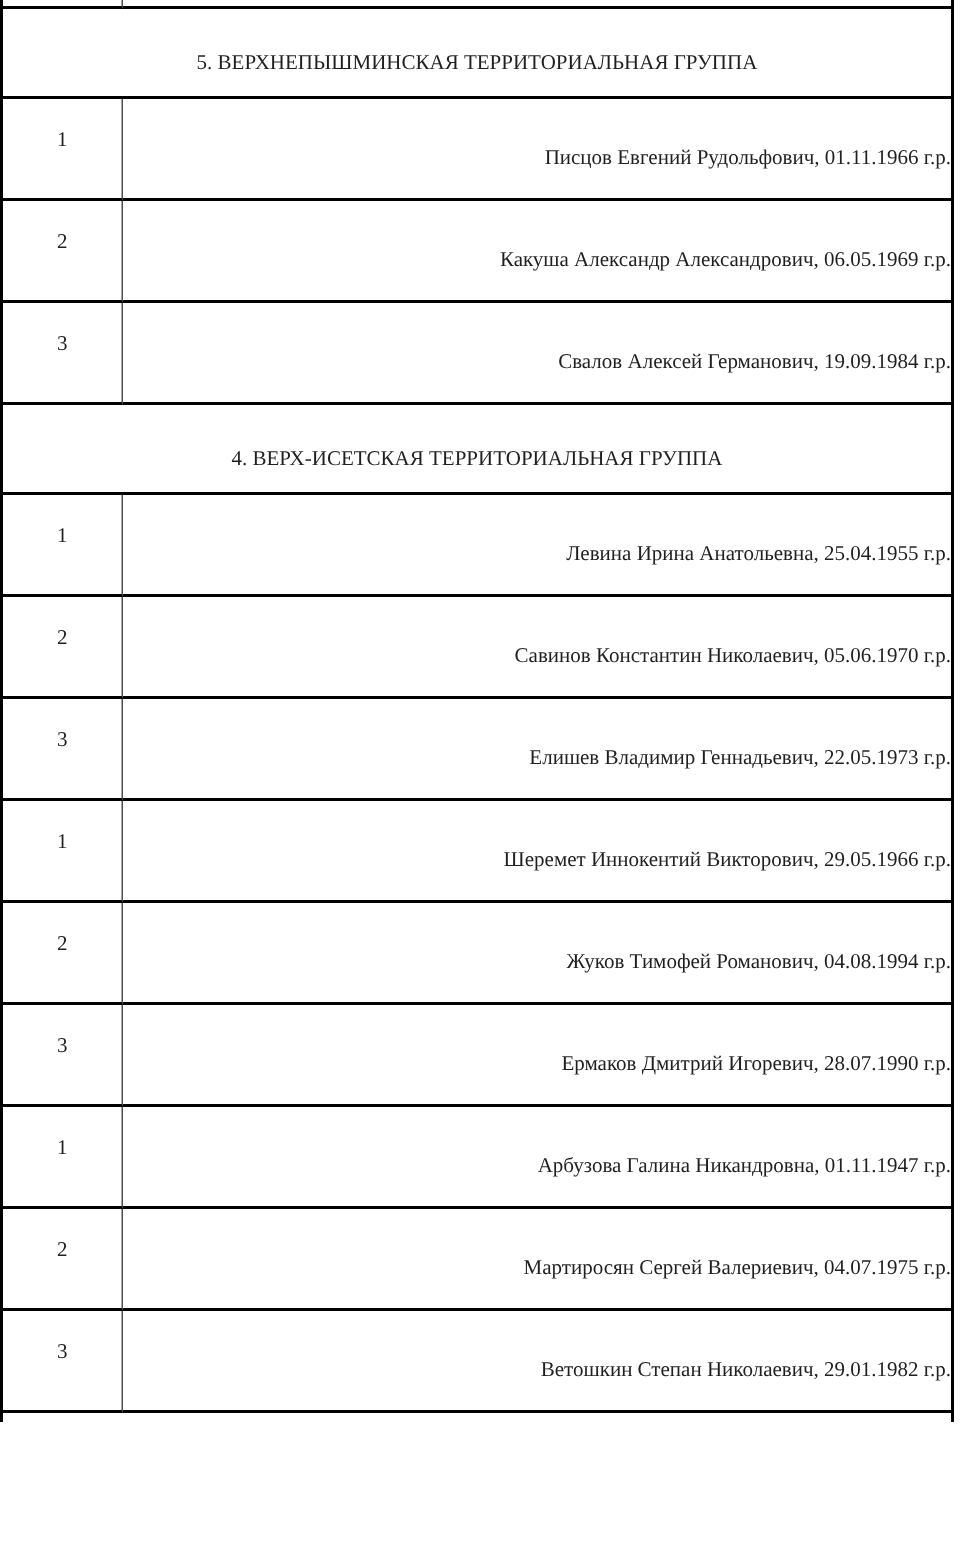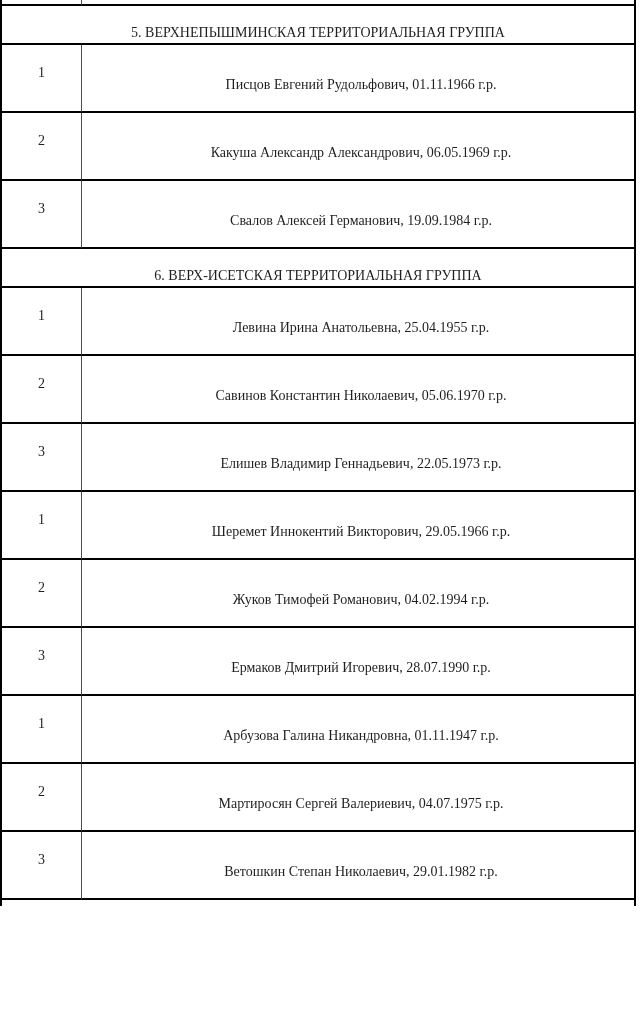--- a/index.html
+++ b/index.html
@@ -37,31 +37,31 @@
     height: 68px;
     text-align: center;
     vertical-align: middle;
     padding-bottom: 10px;
   }
   td.cell-name {
     width: 554px;
     border-right: 2px solid #000000;
     border-bottom: 2px solid #000000;
     height: 68px;
-    text-align: center;
+    text-align: right;
     vertical-align: middle;
     padding-left: 6px;
     padding-top: 14px;
   }
   
   td.cell-group-header {
     border-left: 2px solid #000000;
     border-right: 2px solid #000000;
     border-bottom: 2px solid #000000;
-    height: 39px;
+    height: 60px;
     text-align: center;
     vertical-align: middle;
     padding-top: 16px;
   }
   
   tr.sliver-top td {
     height: 6px;
     padding: 0;
   }
   
@@ -91,41 +91,41 @@
       </tr>
       <tr>
         <td class="cell-num">2</td>
         <td class="cell-name">Какуша Александр Александрович, 06.05.1969 г.р.</td>
       </tr>
       <tr>
         <td class="cell-num">3</td>
         <td class="cell-name">Свалов Алексей Германович, 19.09.1984 г.р.</td>
       </tr>
       <tr>
-        <td colspan="2" class="cell-group-header">6. ВЕРХ-ИСЕТСКАЯ ТЕРРИТОРИАЛЬНАЯ ГРУППА</td>
+        <td colspan="2" class="cell-group-header">4. ВЕРХ-ИСЕТСКАЯ ТЕРРИТОРИАЛЬНАЯ ГРУППА</td>
       </tr>
       <tr>
         <td class="cell-num">1</td>
         <td class="cell-name">Левина Ирина Анатольевна, 25.04.1955 г.р.</td>
       </tr>
       <tr>
         <td class="cell-num">2</td>
         <td class="cell-name">Савинов Константин Николаевич, 05.06.1970 г.р.</td>
       </tr>
       <tr>
         <td class="cell-num">3</td>
         <td class="cell-name">Елишев Владимир Геннадьевич, 22.05.1973 г.р.</td>
       </tr>
       <tr>
         <td class="cell-num">1</td>
         <td class="cell-name">Шеремет Иннокентий Викторович, 29.05.1966 г.р.</td>
       </tr>
       <tr>
         <td class="cell-num">2</td>
-        <td class="cell-name">Жуков Тимофей Романович, 04.02.1994 г.р.</td>
+        <td class="cell-name">Жуков Тимофей Романович, 04.08.1994 г.р.</td>
       </tr>
       <tr>
         <td class="cell-num">3</td>
         <td class="cell-name">Ермаков Дмитрий Игоревич, 28.07.1990 г.р.</td>
       </tr>
       <tr>
         <td class="cell-num">1</td>
         <td class="cell-name">Арбузова Галина Никандровна, 01.11.1947 г.р.</td>
       </tr>
       <tr>

